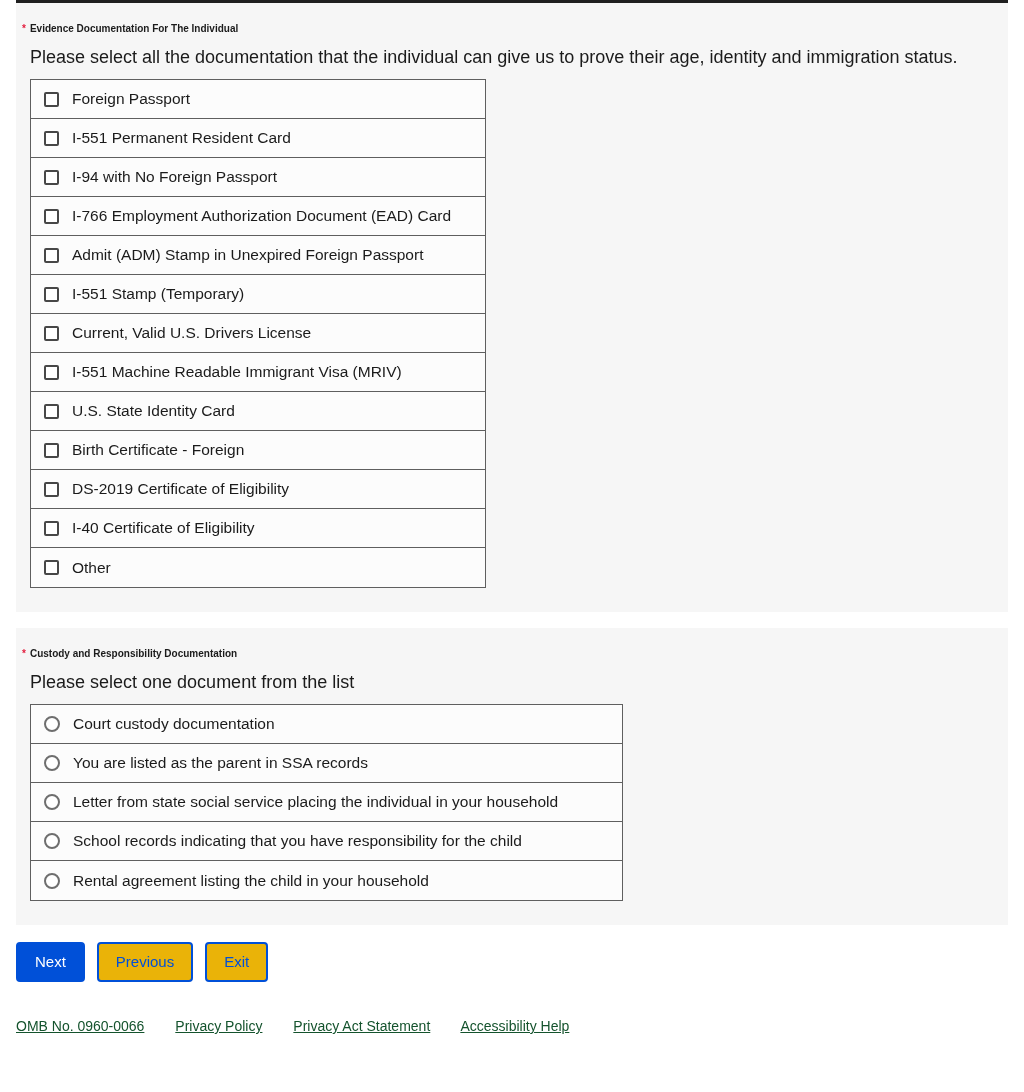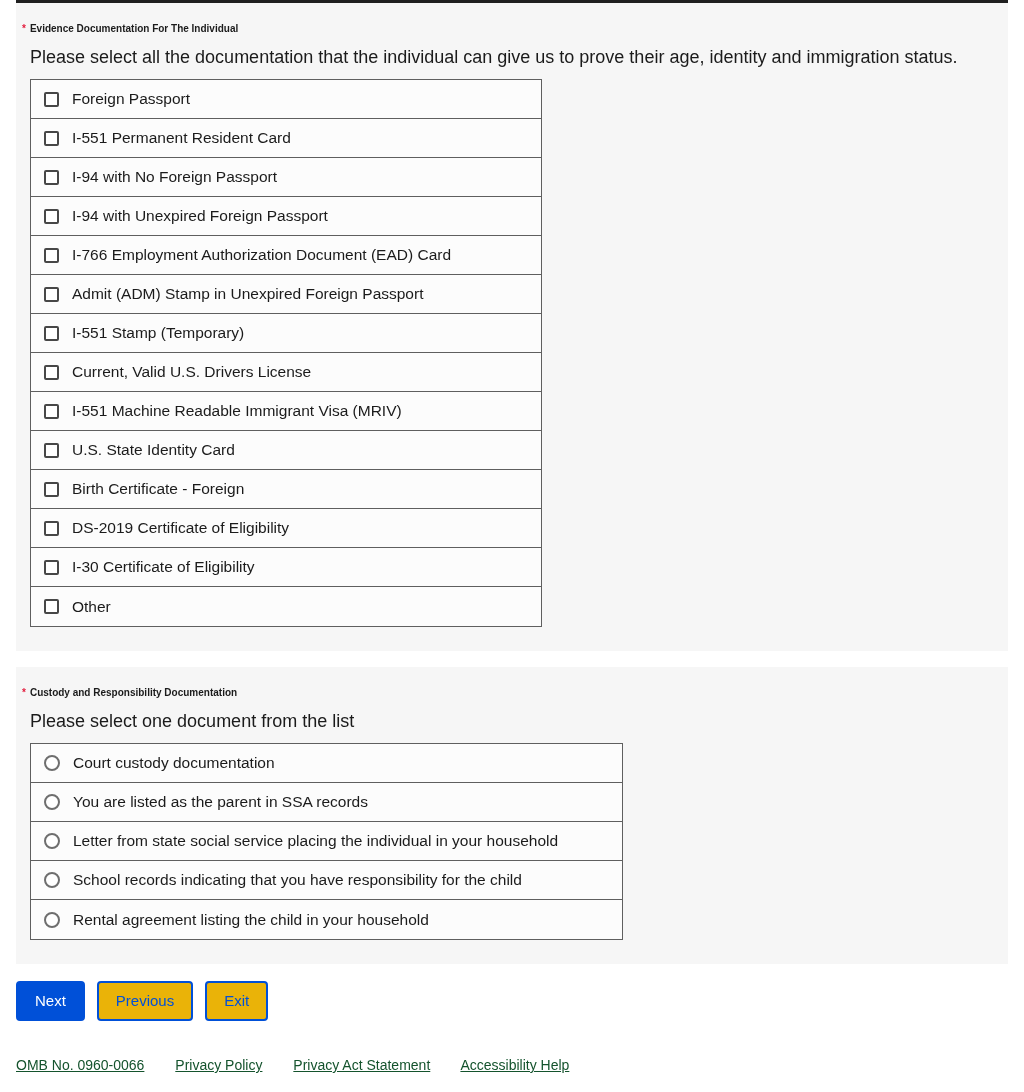--- a/index.html
+++ b/index.html
@@ -35,21 +35,21 @@
   .section-desc {
     margin: 8px 0 12px 0;
     font-size: 18px;
     line-height: 20px;
   }
 
   .option-list {
     border: 1px solid #5f5f5f;
     background: #fcfcfc;
   }
-  .checkbox-list { width: 512px; }
+  .checkbox-list { width: 456px; }
   .radio-list { width: 593px; text-align: right; }
   .option-row {
     display: flex;
     align-items: center;
     height: 39px;
     padding-left: 13px;
     cursor: pointer;
   }
   .option-row:not(:last-child) { border-bottom: 1px solid #5f5f5f; }
   .checkbox-control {
@@ -123,24 +123,20 @@
       <div class="option-row">
         <span class="checkbox-control"></span>
         <span class="option-label">I-551 Permanent Resident Card</span>
       </div>
       <div class="option-row">
         <span class="checkbox-control"></span>
         <span class="option-label">I-94 with No Foreign Passport</span>
       </div>
       <div class="option-row">
         <span class="checkbox-control"></span>
-        <span class="option-label">I-94 with Unexpired Foreign Passport</span>
-      </div>
-      <div class="option-row">
-        <span class="checkbox-control"></span>
         <span class="option-label">I-766 Employment Authorization Document (EAD) Card</span>
       </div>
       <div class="option-row">
         <span class="checkbox-control"></span>
         <span class="option-label">Admit (ADM) Stamp in Unexpired Foreign Passport</span>
       </div>
       <div class="option-row">
         <span class="checkbox-control"></span>
         <span class="option-label">I-551 Stamp (Temporary)</span>
       </div>
@@ -159,21 +155,21 @@
       <div class="option-row">
         <span class="checkbox-control"></span>
         <span class="option-label">Birth Certificate - Foreign</span>
       </div>
       <div class="option-row">
         <span class="checkbox-control"></span>
         <span class="option-label">DS-2019 Certificate of Eligibility</span>
       </div>
       <div class="option-row">
         <span class="checkbox-control"></span>
-        <span class="option-label">I-30 Certificate of Eligibility</span>
+        <span class="option-label">I-40 Certificate of Eligibility</span>
       </div>
       <div class="option-row">
         <span class="checkbox-control"></span>
         <span class="option-label">Other</span>
       </div>
     </div>
 </section>
 
 <section class="panel">
   <h2 class="section-title"><span class="req">*</span><span>Custody and Responsibility Documentation</span></h2>

